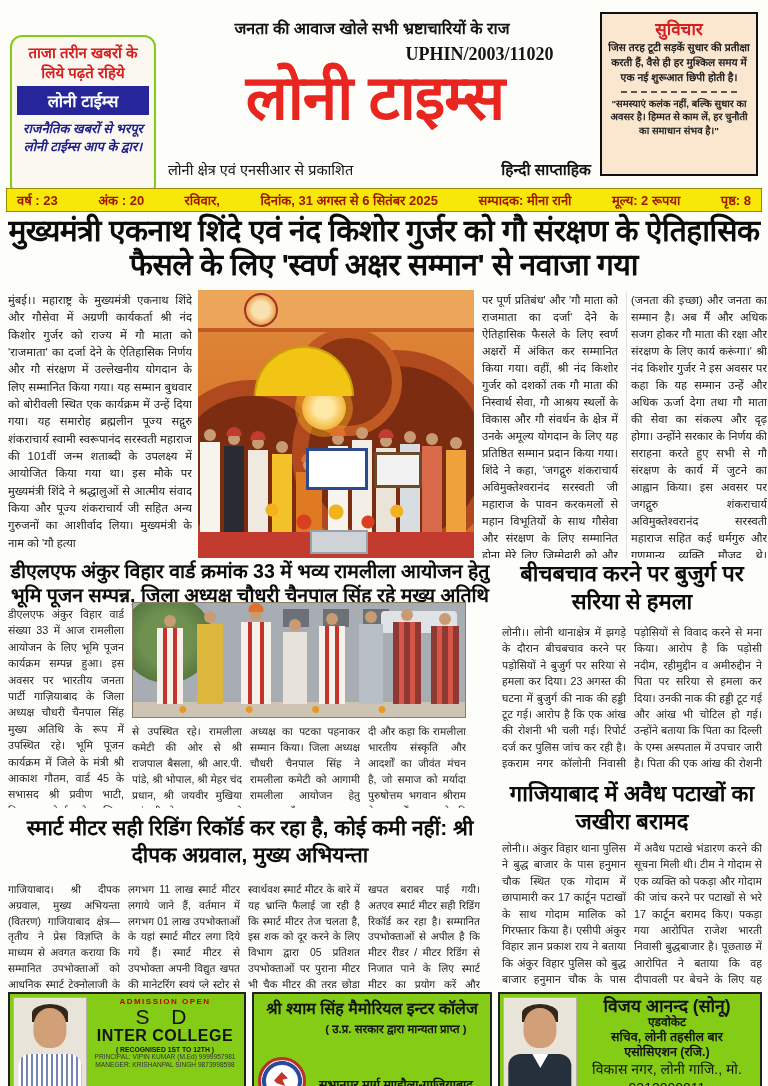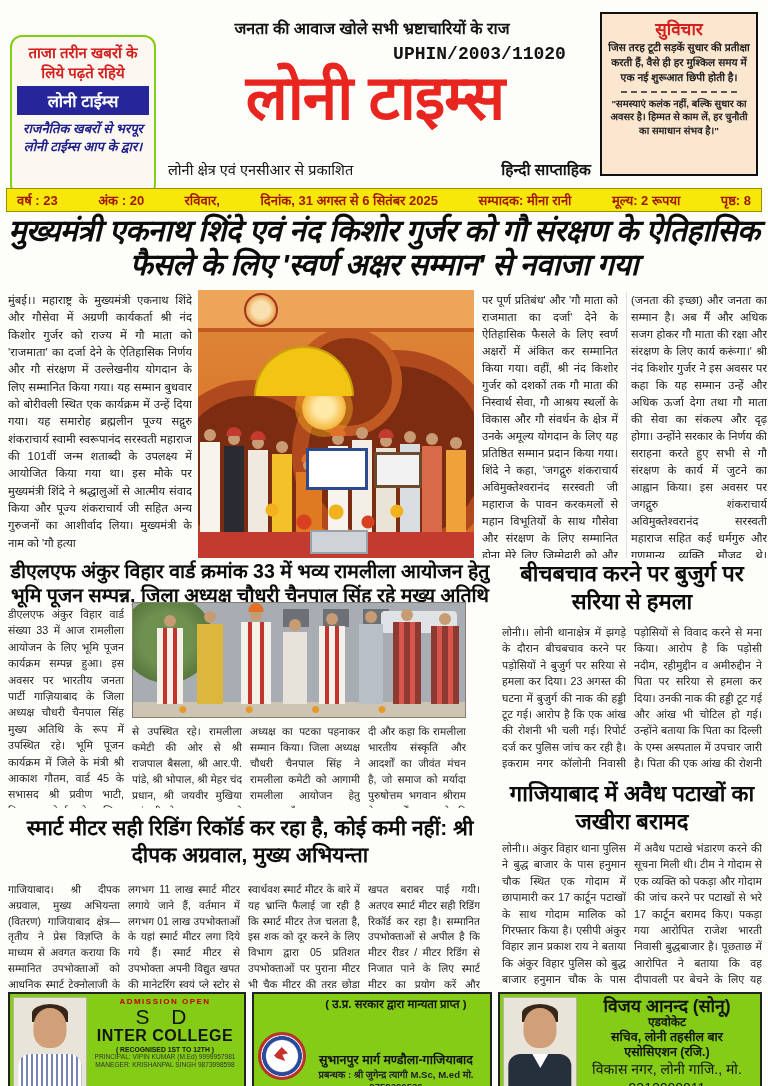--- a/index.html
+++ b/index.html
@@ -8,38 +8,38 @@
     background:#fdfdfa;overflow:hidden;
     font-family:"Liberation Sans","DejaVu Sans",sans-serif;color:#141414;
   }
   
   .box-left{position:absolute;left:10px;top:12px;width:142px;height:158px;
     border:2px solid #84cc16;border-radius:12px;background:#fbf8f2;overflow:hidden;margin-top:23px;}
   .bl-top{color:#d61f1f;font-weight:bold;font-size:15px;line-height:1.3;text-align:center;padding:6px 4px 4px;}
   .bl-band{background:#26269a;color:#fff;font-weight:bold;font-size:16.5px;text-align:center;padding:3px 2px;margin:0 5px;}
   .bl-tag{color:#20208c;font-weight:bold;font-style:italic;font-size:13px;line-height:1.4;text-align:center;padding:5px 4px;}
   .slogan{position:absolute;left:160px;top:17px;width:424px;text-align:center;font-weight:bold;font-size:16px;}
-  .regno{position:absolute;left:372px;top:44px;width:215px;text-align:center;font-weight:bold;font-size:18px;font-family:Liberation Mono, monospace;}
+  .regno{position:absolute;left:372px;top:44px;width:215px;text-align:center;font-weight:bold;font-size:18px;font-family:Liberation Serif, serif;}
   .main-title{position:absolute;left:150px;top:56px;width:450px;height:100px;text-align:center;
     color:#e8251f;font-weight:800;font-size:62px;line-height:1.35;letter-spacing:-1px;}
   .publine{position:absolute;left:168px;top:159px;width:280px;font-size:14.5px;}
   .weekly{position:absolute;left:436px;top:158px;width:155px;font-size:15.5px;font-weight:bold;text-align:right;}
   .suvichar{position:absolute;left:600px;top:12px;width:158px;height:164px;border:2px solid #111;
     background:#fbe6d0;text-align:center;padding:3px 5px;box-sizing:border-box;}
   .sv-title{color:#d61f1f;font-weight:bold;font-size:17px;}
   .sv-q1{font-size:10.5px;font-weight:bold;line-height:1.45;color:#222;}
   .sv-div{border-top:2px dashed #555;margin:5px 14px 4px;}
   .sv-q2{font-size:9.8px;font-weight:bold;line-height:1.4;color:#222;}
   
   .dateline{position:absolute;left:6px;top:188px;width:756px;height:24px;background:#f7e80a;
     border:1px solid #9a8d00;box-sizing:border-box;display:flex;align-items:center;
     justify-content:space-between;padding:0 10px;font-size:13px;font-weight:bold;color:#a01800;}
   
   .hl{position:absolute;font-weight:800;text-align:center;color:#0c0c0c;}
-  .hl1{left:2px;top:214px;width:764px;font-size:30px;line-height:1.13;letter-spacing:-0.5px;font-style:italic;}
+  .hl1{left:2px;top:214px;width:764px;font-size:30px;line-height:1.13;letter-spacing:-0.5px;}
   .hl2{left:2px;top:560px;width:496px;font-size:19.5px;line-height:1.22;}
   .hl3{left:502px;top:560px;width:260px;font-size:22px;line-height:1.25;}
   .hl4{left:502px;top:780px;width:260px;font-size:22px;line-height:1.25;}
   .hl5{left:2px;top:814px;width:496px;font-size:21px;line-height:1.3;}
   
   .col{position:absolute;text-align:justify;line-height:1.52;overflow:hidden;color:#1d1d1d;}
   .a1c1{left:8px;top:292px;width:184px;height:266px;font-size:11.4px;}
   .a1c3{left:482px;top:292px;width:136px;height:266px;font-size:11.2px;}
   .a1c4{left:626px;top:292px;width:136px;height:266px;font-size:11.2px;border-left:1px solid #e2e2e2;padding-left:4px;}
   .a2c1{left:8px;top:606px;width:116px;height:202px;font-size:10.8px;}
@@ -253,20 +253,21 @@
       <div class="ad1-sd">S D</div>
       <div class="ad1-ic">INTER COLLEGE</div>
       <div class="ad1-rec">( RECOGNISED 1ST TO 12TH )</div>
       <div class="ad1-small">PRINCIPAL: VIPIN KUMAR (M.Ed) 9999957981</div>
       <div class="ad1-small">MANEGER: KRISHANPAL SINGH  9873998598</div>
     </div>
     <div class="ad1-addr">ASHOK VIHAR, LONI, GHAZIABAD UP. 8981435885</div>
   </div>
 
   <div class="ad ad2">
+    <div class="ad2-title">श्री श्याम सिंह मैमोरियल इन्टर कॉलेज</div>
     <div class="ad2-row">
       <div class="ad2-logo"></div>
       <div class="ad2-right">
         <div class="ad2-l1">( उ.प्र. सरकार द्वारा मान्यता प्राप्त )</div>
         <div class="ad2-l2">सुभानपुर मार्ग मण्डौला-गाजियाबाद</div>
         <div class="ad2-l3">प्रबन्धक : श्री जुगेन्द्र त्यागी M.Sc, M.ed मो. 9758200526</div>
         <div class="ad2-l4">प्रधानाचार्य : राजु त्यागी M.Com मो. 9456907051</div>
       </div>
     </div>
   </div>

